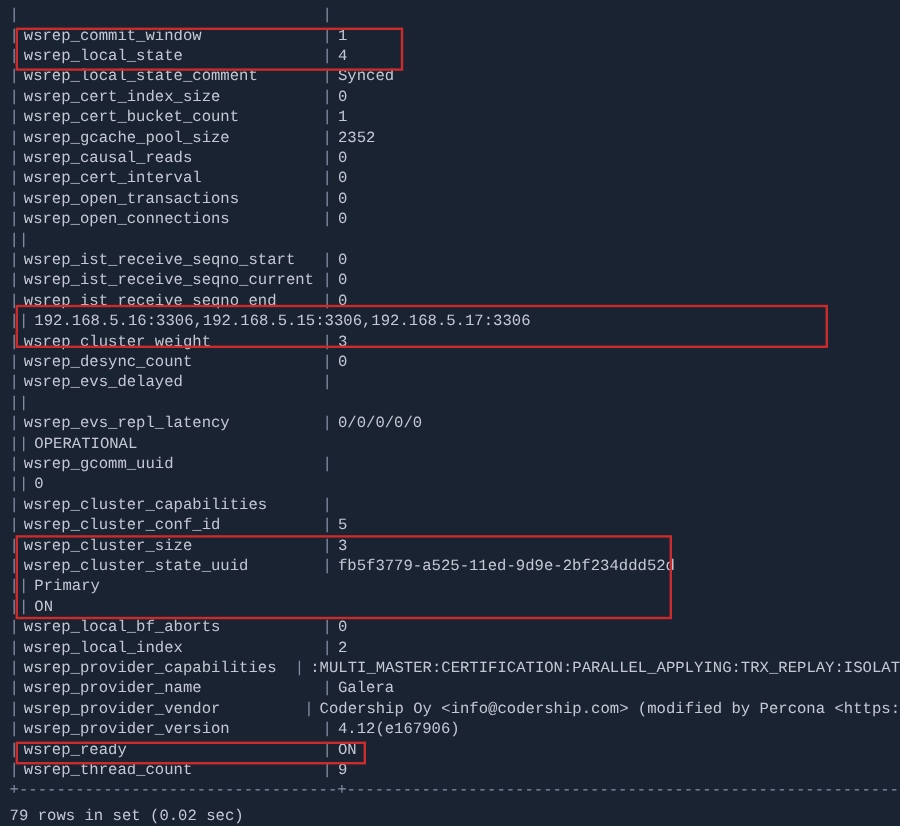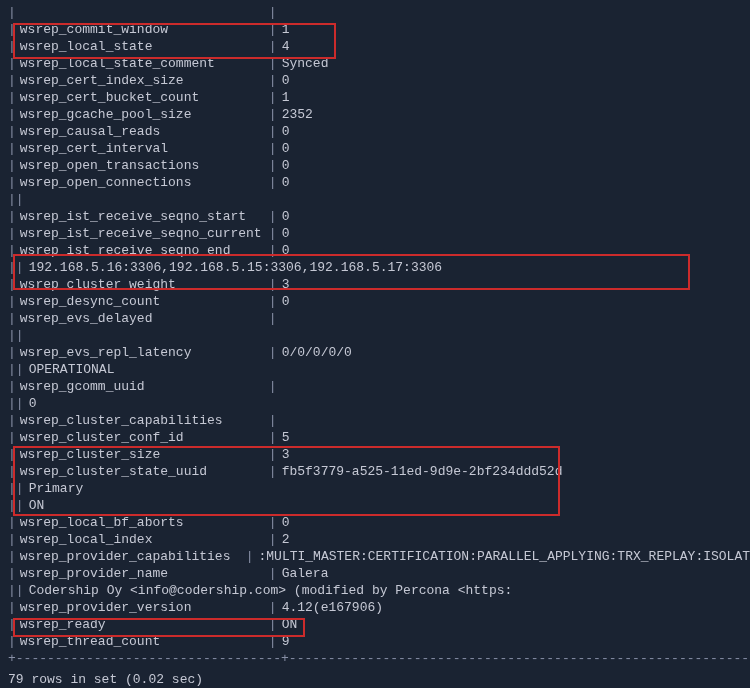--- a/index.html
+++ b/index.html
@@ -97,21 +97,21 @@
       <div class="row"><span class="pipe">|</span><span class="key">wsrep_cluster_capabilities</span><span class="pipe">|</span><span class="val"></span></div>
       <div class="row"><span class="pipe">|</span><span class="key">wsrep_cluster_conf_id</span><span class="pipe">|</span><span class="val">5</span></div>
       <div class="row"><span class="pipe">|</span><span class="key">wsrep_cluster_size</span><span class="pipe">|</span><span class="val">3</span></div>
       <div class="row"><span class="pipe">|</span><span class="key">wsrep_cluster_state_uuid</span><span class="pipe">|</span><span class="val">fb5f3779-a525-11ed-9d9e-2bf234ddd52d</span></div>
       <div class="row"><span class="pipe">|</span><span class="pipe">|</span><span class="val">Primary</span></div>
       <div class="row"><span class="pipe">|</span><span class="pipe">|</span><span class="val">ON</span></div>
       <div class="row"><span class="pipe">|</span><span class="key">wsrep_local_bf_aborts</span><span class="pipe">|</span><span class="val">0</span></div>
       <div class="row"><span class="pipe">|</span><span class="key">wsrep_local_index</span><span class="pipe">|</span><span class="val">2</span></div>
       <div class="row"><span class="pipe">|</span><span class="key">wsrep_provider_capabilities</span><span class="pipe">|</span><span class="val">:MULTI_MASTER:CERTIFICATION:PARALLEL_APPLYING:TRX_REPLAY:ISOLAT</span></div>
       <div class="row"><span class="pipe">|</span><span class="key">wsrep_provider_name</span><span class="pipe">|</span><span class="val">Galera</span></div>
-      <div class="row"><span class="pipe">|</span><span class="pipe">|</span><span class="val">Codership Oy &lt;info@codership.com&gt; (modified by Percona &lt;https:</span></div>
+      <div class="row"><span class="pipe">|</span><span class="key">wsrep_provider_vendor</span><span class="pipe">|</span><span class="val">Codership Oy &lt;info@codership.com&gt; (modified by Percona &lt;https:</span></div>
       <div class="row"><span class="pipe">|</span><span class="key">wsrep_provider_version</span><span class="pipe">|</span><span class="val">4.12(e167906)</span></div>
       <div class="row"><span class="pipe">|</span><span class="key">wsrep_ready</span><span class="pipe">|</span><span class="val">ON</span></div>
       <div class="row"><span class="pipe">|</span><span class="key">wsrep_thread_count</span><span class="pipe">|</span><span class="val">9</span></div>
     </div>
   <div class="separator">+----------------------------------+--------------------------------------------------------------</div>
   <div class="footer">79 rows in set (0.02 sec)</div>
   <div id="highlights-container">
       <div class="highlight-box" style="top: 19px; left: 13px; width: 323px; height: 36px;"></div>
       <div class="highlight-box" style="top: 250px; left: 13px; width: 677px; height: 36px;"></div>
       <div class="highlight-box" style="top: 442px; left: 13px; width: 547px; height: 70px;"></div>

